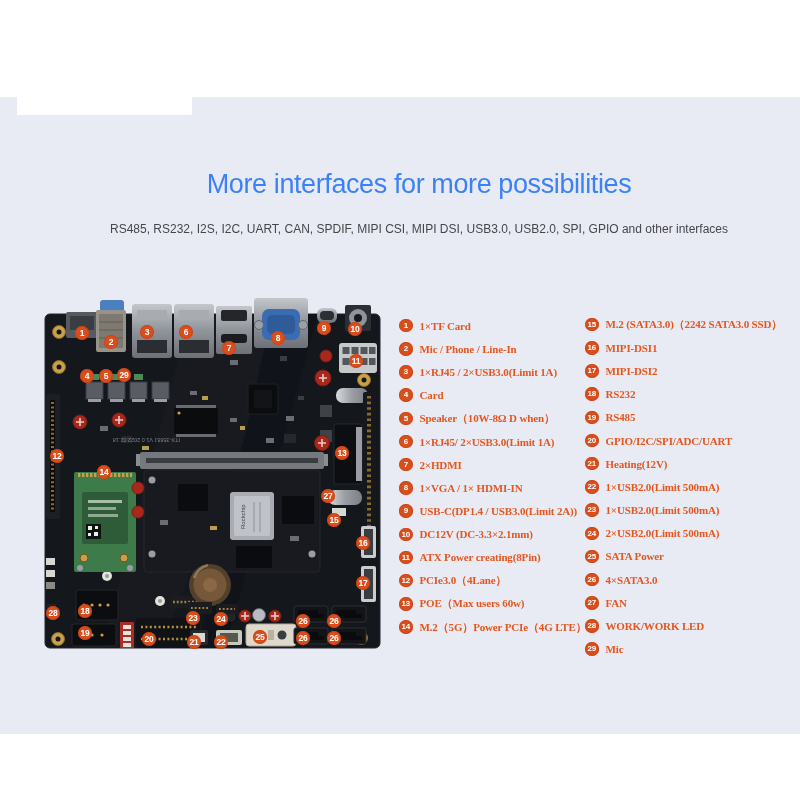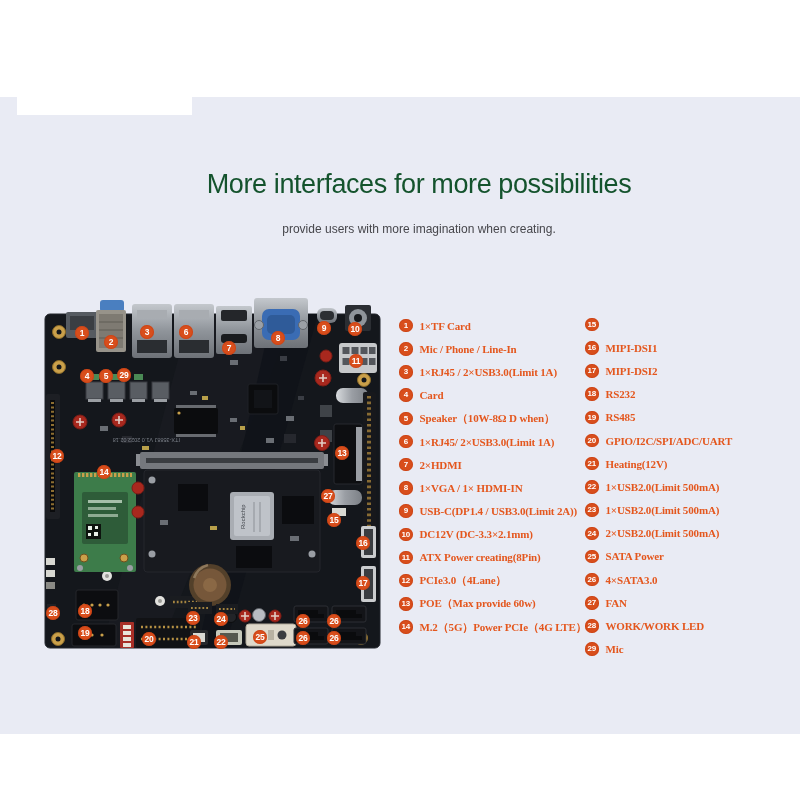--- a/index.html
+++ b/index.html
@@ -12,21 +12,21 @@
     position:absolute;left:0;top:97px;width:800px;height:637px;
     background:var(--section-bg,#E9EBF4);
   }
   .notch{
     position:absolute;left:17px;top:97px;width:175px;height:18px;
     background:#ffffff;
   }
   .page-title{
     position:absolute;left:38px;top:169px;width:762px;
     text-align:center;font-size:27px;letter-spacing:-0.4px;
-    color:#14532d;font-weight:400;
+    color:#3b82f6;font-weight:400;
   }
   .page-subtitle{
     position:absolute;left:38px;top:218px;width:762px;
     text-align:center;font-size:12px;line-height:22px;color:#46464b;
   }
   
   .board{
     position:absolute;left:40px;top:296px;width:352px;height:362px;
   }
   .board svg{position:absolute;left:0;top:0;}
@@ -58,21 +58,21 @@
   }
 </style>
 </head>
 <body style="--section-bg: #E9EBF4; --badge-bg: #D84E1C; --label-color: #E4571E;">
 
 <div class="section"></div>
 <div class="notch"></div>
 
 <div class="page-title">More interfaces for more possibilities</div>
 <div class="page-subtitle">
-  <div>provide users with more imagination when creating.</div>
+  <div>RS485, RS232, I2S, I2C, UART, CAN, SPDIF, MIPI CSI, MIPI DSI, USB3.0, USB2.0, SPI, GPIO and other interfaces</div>
 </div>
 
 <div class="board">
   <svg width="352" height="362" viewBox="0 0 352 362">
     <defs>
       <linearGradient id="metal" x1="0" y1="0" x2="0" y2="1">
         <stop offset="0" stop-color="#c4c8cd"></stop>
           <stop offset="0.5" stop-color="#8f949a"></stop>
           <stop offset="1" stop-color="#6d7177"></stop>
       </linearGradient>
@@ -450,30 +450,31 @@
     <div class="legend-row">
       <span class="lbadge">11</span>
       <span class="ltext">ATX Power creating(8Pin)</span>
     </div>
     <div class="legend-row">
       <span class="lbadge">12</span>
       <span class="ltext">PCIe3.0（4Lane）</span>
     </div>
     <div class="legend-row">
       <span class="lbadge">13</span>
-      <span class="ltext">POE（Max provide 60w)</span>
+      <span class="ltext">POE（Max users 60w)</span>
     </div>
     <div class="legend-row">
       <span class="lbadge">14</span>
       <span class="ltext">M.2（5G）Power PCIe（4G LTE）</span>
     </div>
   </div>
 <div class="legend legend-right">
     <div class="legend-row">
       <span class="lbadge">15</span>
+      <span class="ltext">M.2 (SATA3.0)（2242 SATA3.0 SSD）</span>
     </div>
     <div class="legend-row">
       <span class="lbadge">16</span>
       <span class="ltext">MIPI-DSI1</span>
     </div>
     <div class="legend-row">
       <span class="lbadge">17</span>
       <span class="ltext">MIPI-DSI2</span>
     </div>
     <div class="legend-row">

